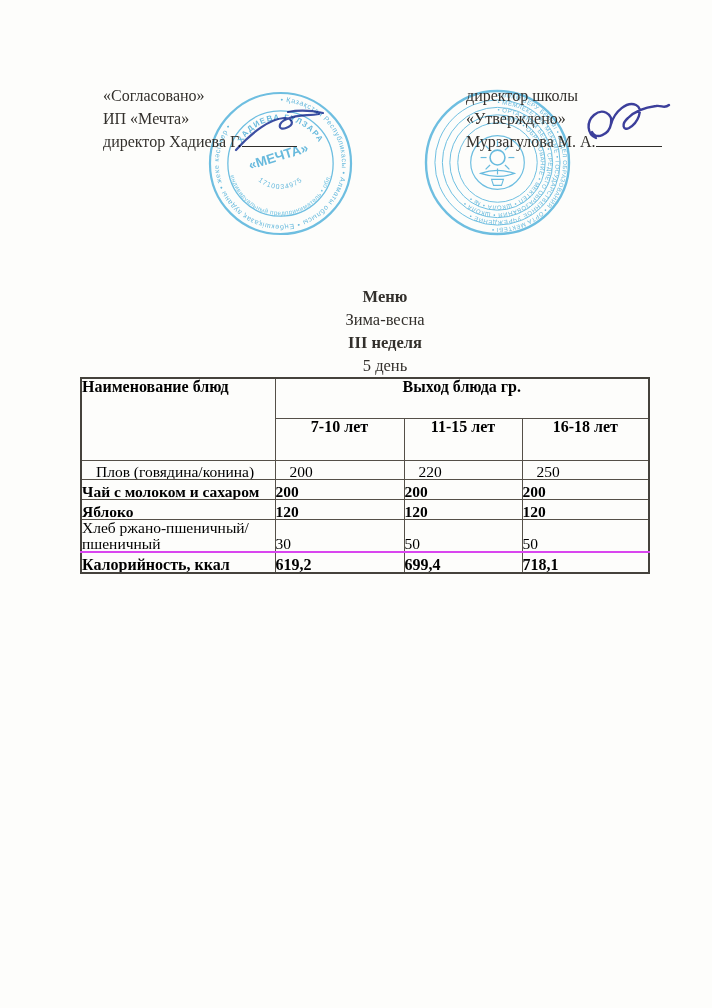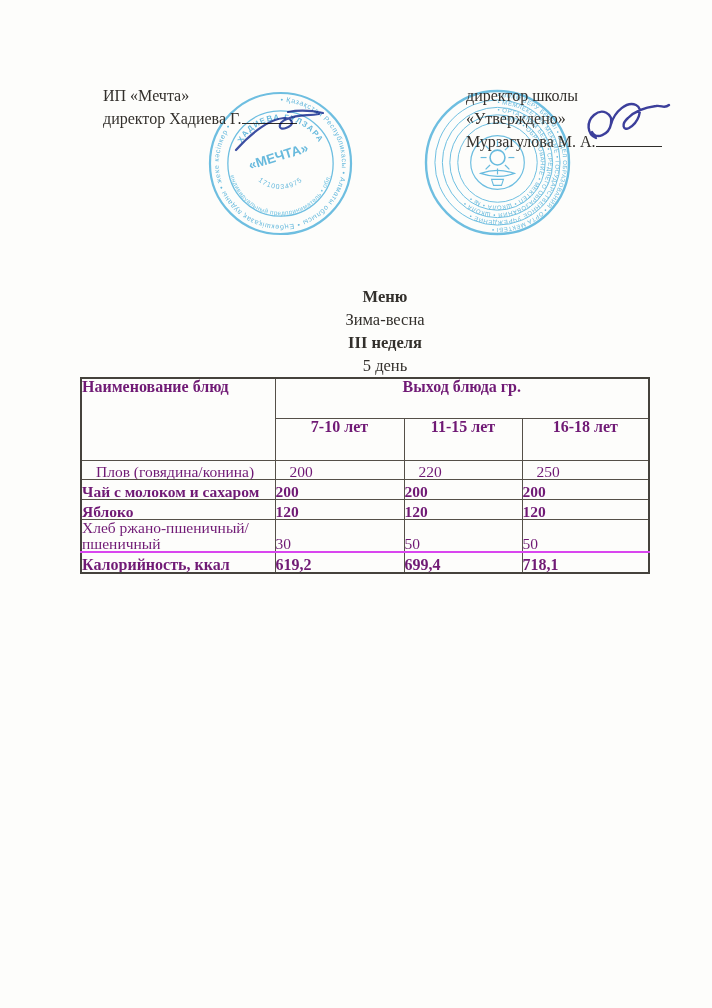--- a/index.html
+++ b/index.html
@@ -23,40 +23,41 @@
   .sig-left{left:228px;top:106px;}
   .sig-right{left:576px;top:96px;}
   
   .titleblock{position:absolute;left:100px;top:285px;width:570px;text-align:center;
     font-size:16.5px;line-height:23px;z-index:3;}
   .titleblock .b{font-weight:bold;}
   
   table.menu{
     position:absolute;left:80px;top:377px;width:568px;z-index:3;
     border-collapse:collapse;table-layout:fixed;
-    font-size:15.5px;line-height:15.5px;color:#701a75;
+    font-size:15.5px;line-height:15.5px;color:#000000;
     border:2px solid #45423c;
   }
   table.menu td,table.menu th{border:1.5px solid #555048;padding:0;overflow:hidden;}
   .h-name{height:39px;text-align:left;vertical-align:top;padding:4px 2px 0 4px;font-weight:bold;font-size:16px;}
   .h-out{height:39px;text-align:center;vertical-align:top;padding-top:5px;font-weight:bold;font-size:16px;}
   .h-age{height:41px;text-align:center;vertical-align:top;padding-top:7px;font-weight:bold;font-size:16px;}
   td.cell-name{text-align:left;vertical-align:bottom;padding:1px 2px 2px 4px;}
   td.cell-num{text-align:left;vertical-align:bottom;padding-bottom:2px;}
   tr.r-s td{height:18px;padding-left:14px;}
   tr.r-m td{height:19px;font-weight:bold;}
   tr.r-tall td{height:31px;}
   tr.r-total td{height:19px;font-weight:bold;font-size:16px;border-top:2px solid #d946ef;}
 </style>
 </head>
 <body>
 
 <div class="page">
 
   <div class="approval approval-left">
+    <div>«Согласовано»</div>
     <div>ИП «Мечта»</div>
     <div><span>директор Хадиева Г.</span><span class="uline uline-left"></span></div>
   </div>
 
   <div class="approval approval-right">
     <div>директор школы</div>
     <div>«Утверждено»</div>
     <div><span>Мурзагулова М. А.</span><span class="uline uline-right"></span></div>
   </div>
 

